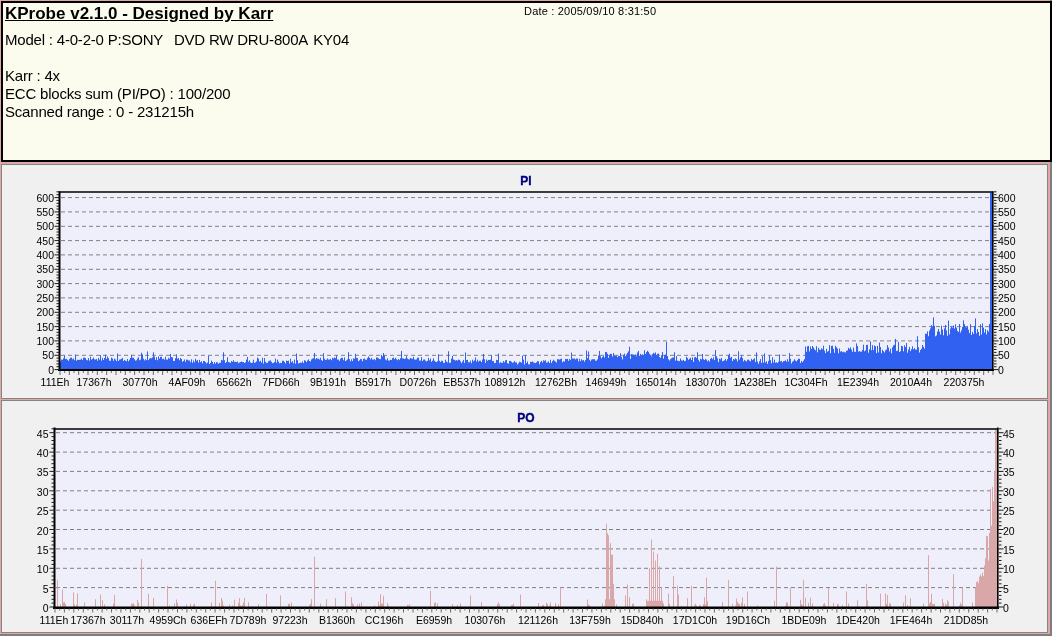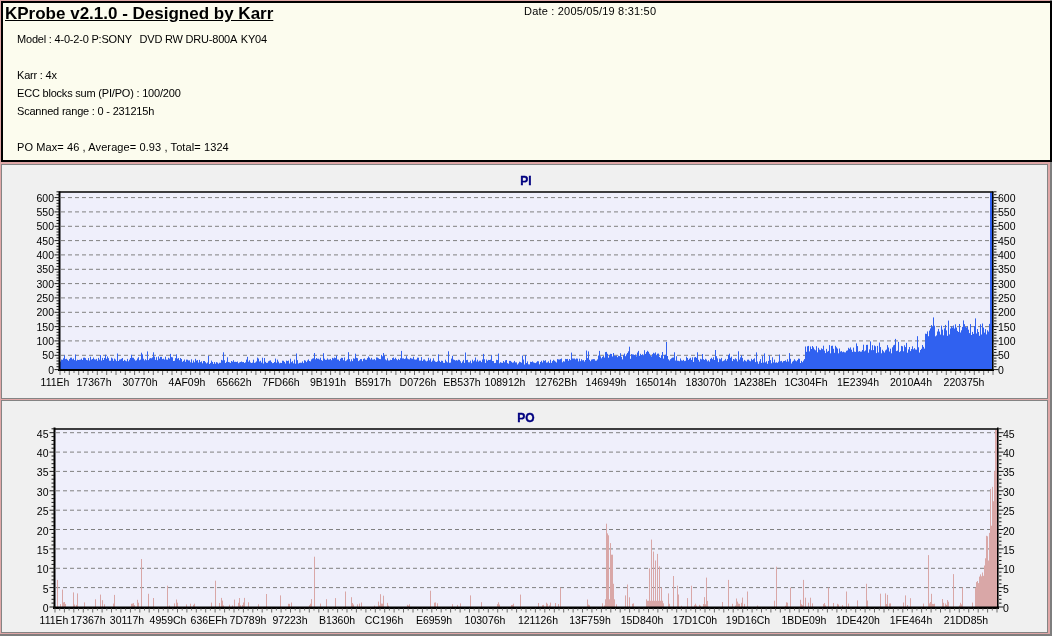--- a/index.html
+++ b/index.html
@@ -1,31 +1,30 @@
 <!DOCTYPE html>
 <html><head><meta charset="utf-8"><style>
 html,body{margin:0;padding:0}
 body{width:1052px;height:636px;background:#E0A7A7;font-family:"Liberation Sans",sans-serif;position:relative;overflow:hidden}
 #info{position:absolute;left:1px;top:1px;width:1047px;height:157px;background:#FCFCEE;border:2px solid #000;z-index:3}
-#info .ln{position:absolute;left:14px;font-size:11px;color:#000;white-space:pre;letter-spacing:-0.2px;line-height:13px}
+#info .ln{position:absolute;left:2px;font-size:15px;color:#000;white-space:pre;letter-spacing:-0.2px;line-height:13px}
 #title{position:absolute;left:2px;top:1px;font-size:17px;font-weight:bold;text-decoration:underline;letter-spacing:0px}
 #date{position:absolute;left:521px;top:2px;font-size:11px;letter-spacing:0.2px}
 #bottombar{position:absolute;left:0;top:634px;width:1052px;height:2px;background:#7E7E7E}
 #rightbar{position:absolute;left:1050px;top:0;width:2px;height:636px;background:#7E7E7E}
 svg{position:absolute;left:0;top:0}
 </style></head>
 <body>
 <div id="info">
 <div id="title">KProbe v2.1.0 - Designed by Karr</div>
-<div id="date">Date : 2005/05/19 8:31:50</div>
+<div id="date">Date : 2005/09/10 8:31:50</div>
 <div class="ln" style="top:30px">Model : 4-0-2-0 P:SONY&nbsp;&nbsp; DVD RW DRU-800A&nbsp; KY04</div>
 <div class="ln" style="top:66px">Karr : 4x</div>
 <div class="ln" style="top:84px">ECC blocks sum (PI/PO) : 100/200</div>
 <div class="ln" style="top:102px">Scanned range : 0 - 231215h</div>
-<div class="ln" style="top:138px;letter-spacing:0.1px">PO Max= 46 , Average= 0.93 , Total= 1324</div>
 </div>
 <svg width="1052" height="636" viewBox="0 0 1052 636">
 <rect x="1.5" y="164.5" width="1046" height="234" fill="#F0F0F0" stroke="#848484" stroke-width="1"></rect>
 <text x="526" y="184.5" font-size="12" font-weight="bold" fill="#000080" stroke="#000080" stroke-width="0.35" text-anchor="middle">PI</text>
 <rect x="60" y="192" width="933" height="178" fill="#EFEFFB"></rect>
 <path d="M61 355.3H992M61 340.9H992M61 326.6H992M61 312.3H992M61 297.9H992M61 283.6H992M61 269.3H992M61 254.9H992M61 240.6H992M61 226.3H992M61 211.9H992M61 197.6H992" stroke="#808080" stroke-width="1" stroke-dasharray="4 3" fill="none"></path>
 <path d="M60.5 369.6V361.5M61.5 369.6V359.6M62.5 369.6V359.8M63.5 369.6V358.3M64.5 369.6V355.4M65.5 369.6V359.1M66.5 369.6V358.8M67.5 369.6V359.8M68.5 369.6V360.8M69.5 369.6V359.1M70.5 369.6V357.7M71.5 369.6V357.6M72.5 369.6V359.3M73.5 369.6V358.5M74.5 369.6V360.1M75.5 369.6V354.5M76.5 369.6V360.7M77.5 369.6V359.7M78.5 369.6V360.0M79.5 369.6V359.8M80.5 369.6V359.7M81.5 369.6V358.7M82.5 369.6V360.0M83.5 369.6V357.7M84.5 369.6V357.6M85.5 369.6V358.2M86.5 369.6V359.9M87.5 369.6V360.3M88.5 369.6V358.1M89.5 369.6V360.6M90.5 369.6V356.7M91.5 369.6V359.6M92.5 369.6V359.0M93.5 369.6V357.6M94.5 369.6V359.3M95.5 369.6V359.6M96.5 369.6V358.9M97.5 369.6V360.7M98.5 369.6V357.9M99.5 369.6V359.6M100.5 369.6V355.1M101.5 369.6V360.6M102.5 369.6V357.9M103.5 369.6V360.0M104.5 369.6V358.0M105.5 369.6V354.7M106.5 369.6V358.8M107.5 369.6V356.5M108.5 369.6V358.2M109.5 369.6V360.7M110.5 369.6V360.7M111.5 369.6V357.6M112.5 369.6V358.5M113.5 369.6V360.8M114.5 369.6V358.6M115.5 369.6V359.5M116.5 369.6V361.1M117.5 369.6V353.5M118.5 369.6V361.0M119.5 369.6V359.6M120.5 369.6V359.4M121.5 369.6V358.8M122.5 369.6V358.0M123.5 369.6V361.0M124.5 369.6V359.9M125.5 369.6V360.7M126.5 369.6V361.3M127.5 369.6V358.9M128.5 369.6V361.3M129.5 369.6V359.7M130.5 369.6V358.0M131.5 369.6V354.8M132.5 369.6V357.7M133.5 369.6V357.8M134.5 369.6V359.3M135.5 369.6V360.6M136.5 369.6V360.3M137.5 369.6V358.5M138.5 369.6V357.2M139.5 369.6V360.2M140.5 369.6V359.6M141.5 369.6V352.7M142.5 369.6V354.4M143.5 369.6V358.7M144.5 369.6V360.4M145.5 369.6V359.2M146.5 369.6V360.2M147.5 369.6V351.4M148.5 369.6V360.1M149.5 369.6V358.6M150.5 369.6V358.1M151.5 369.6V358.3M152.5 369.6V357.4M153.5 369.6V352.3M154.5 369.6V356.6M155.5 369.6V359.9M156.5 369.6V357.2M157.5 369.6V360.2M158.5 369.6V356.5M159.5 369.6V358.7M160.5 369.6V356.9M161.5 369.6V356.9M162.5 369.6V359.1M163.5 369.6V358.7M164.5 369.6V359.6M165.5 369.6V356.7M166.5 369.6V359.5M167.5 369.6V359.7M168.5 369.6V357.8M169.5 369.6V358.7M170.5 369.6V353.9M171.5 369.6V357.1M172.5 369.6V357.4M173.5 369.6V361.0M174.5 369.6V360.8M175.5 369.6V358.2M176.5 369.6V354.4M177.5 369.6V358.7M178.5 369.6V358.1M179.5 369.6V360.2M180.5 369.6V358.0M181.5 369.6V359.0M182.5 369.6V361.8M183.5 369.6V360.9M184.5 369.6V359.5M185.5 369.6V361.8M186.5 369.6V359.6M187.5 369.6V359.7M188.5 369.6V360.5M189.5 369.6V360.4M190.5 369.6V362.3M191.5 369.6V359.3M192.5 369.6V362.8M193.5 369.6V360.5M194.5 369.6V362.3M195.5 369.6V358.8M196.5 369.6V360.6M197.5 369.6V360.1M198.5 369.6V362.6M199.5 369.6V359.9M200.5 369.6V362.1M201.5 369.6V361.3M202.5 369.6V363.3M203.5 369.6V361.0M204.5 369.6V361.0M205.5 369.6V362.2M206.5 369.6V363.4M207.5 369.6V362.5M208.5 369.6V355.9M209.5 369.6V364.0M210.5 369.6V362.9M211.5 369.6V360.6M212.5 369.6V362.0M213.5 369.6V363.9M214.5 369.6V362.0M215.5 369.6V363.7M216.5 369.6V362.1M217.5 369.6V362.6M218.5 369.6V363.7M219.5 369.6V362.7M220.5 369.6V362.8M221.5 369.6V359.9M222.5 369.6V360.4M223.5 369.6V352.3M224.5 369.6V360.2M225.5 369.6V363.0M226.5 369.6V361.8M227.5 369.6V357.3M228.5 369.6V362.0M229.5 369.6V362.3M230.5 369.6V362.9M231.5 369.6V361.0M232.5 369.6V361.7M233.5 369.6V360.2M234.5 369.6V361.9M235.5 369.6V361.8M236.5 369.6V362.0M237.5 369.6V361.5M238.5 369.6V363.2M239.5 369.6V362.4M240.5 369.6V362.0M241.5 369.6V361.5M242.5 369.6V362.1M243.5 369.6V362.0M244.5 369.6V363.0M245.5 369.6V362.3M246.5 369.6V359.6M247.5 369.6V356.9M248.5 369.6V361.7M249.5 369.6V360.3M250.5 369.6V362.4M251.5 369.6V363.0M252.5 369.6V362.6M253.5 369.6V359.7M254.5 369.6V362.9M255.5 369.6V362.4M256.5 369.6V361.4M257.5 369.6V357.6M258.5 369.6V358.6M259.5 369.6V361.5M260.5 369.6V360.8M261.5 369.6V362.6M262.5 369.6V357.7M263.5 369.6V363.5M264.5 369.6V358.0M265.5 369.6V361.8M266.5 369.6V362.9M267.5 369.6V362.8M268.5 369.6V361.3M269.5 369.6V360.7M270.5 369.6V360.4M271.5 369.6V361.9M272.5 369.6V363.2M273.5 369.6V363.0M274.5 369.6V362.0M275.5 369.6V358.6M276.5 369.6V362.7M277.5 369.6V359.6M278.5 369.6V361.6M279.5 369.6V363.3M280.5 369.6V362.8M281.5 369.6V363.0M282.5 369.6V360.7M283.5 369.6V360.8M284.5 369.6V361.9M285.5 369.6V363.5M286.5 369.6V360.6M287.5 369.6V361.0M288.5 369.6V360.6M289.5 369.6V363.5M290.5 369.6V358.7M291.5 369.6V362.2M292.5 369.6V361.2M293.5 369.6V363.3M294.5 369.6V359.6M295.5 369.6V363.7M296.5 369.6V353.5M297.5 369.6V360.2M298.5 369.6V363.5M299.5 369.6V362.9M300.5 369.6V362.7M301.5 369.6V362.8M302.5 369.6V361.4M303.5 369.6V363.1M304.5 369.6V360.2M305.5 369.6V360.7M306.5 369.6V362.1M307.5 369.6V360.5M308.5 369.6V359.4M309.5 369.6V361.0M310.5 369.6V361.4M311.5 369.6V359.4M312.5 369.6V358.6M313.5 369.6V358.3M314.5 369.6V353.0M315.5 369.6V359.3M316.5 369.6V358.0M317.5 369.6V358.8M318.5 369.6V358.7M319.5 369.6V359.5M320.5 369.6V357.7M321.5 369.6V360.1M322.5 369.6V360.8M323.5 369.6V353.2M324.5 369.6V358.7M325.5 369.6V359.9M326.5 369.6V359.8M327.5 369.6V358.4M328.5 369.6V359.6M329.5 369.6V359.5M330.5 369.6V358.9M331.5 369.6V360.2M332.5 369.6V357.9M333.5 369.6V358.5M334.5 369.6V357.5M335.5 369.6V358.1M336.5 369.6V355.5M337.5 369.6V359.5M338.5 369.6V359.6M339.5 369.6V360.9M340.5 369.6V358.8M341.5 369.6V357.8M342.5 369.6V357.9M343.5 369.6V360.2M344.5 369.6V357.4M345.5 369.6V361.1M346.5 369.6V360.4M347.5 369.6V359.4M348.5 369.6V352.2M349.5 369.6V359.1M350.5 369.6V361.4M351.5 369.6V359.3M352.5 369.6V361.1M353.5 369.6V358.3M354.5 369.6V358.8M355.5 369.6V353.7M356.5 369.6V357.8M357.5 369.6V358.2M358.5 369.6V361.1M359.5 369.6V360.3M360.5 369.6V359.1M361.5 369.6V359.1M362.5 369.6V361.2M363.5 369.6V358.9M364.5 369.6V358.4M365.5 369.6V359.7M366.5 369.6V359.8M367.5 369.6V358.1M368.5 369.6V356.5M369.5 369.6V357.7M370.5 369.6V359.4M371.5 369.6V357.9M372.5 369.6V359.6M373.5 369.6V359.6M374.5 369.6V359.1M375.5 369.6V360.2M376.5 369.6V357.4M377.5 369.6V357.6M378.5 369.6V358.3M379.5 369.6V359.0M380.5 369.6V359.2M381.5 369.6V354.9M382.5 369.6V356.3M383.5 369.6V353.0M384.5 369.6V355.5M385.5 369.6V359.4M386.5 369.6V360.3M387.5 369.6V358.3M388.5 369.6V360.5M389.5 369.6V360.5M390.5 369.6V359.8M391.5 369.6V360.0M392.5 369.6V358.1M393.5 369.6V357.5M394.5 369.6V359.1M395.5 369.6V357.8M396.5 369.6V359.2M397.5 369.6V360.2M398.5 369.6V358.9M399.5 369.6V359.9M400.5 369.6V358.2M401.5 369.6V350.9M402.5 369.6V358.4M403.5 369.6V358.4M404.5 369.6V359.0M405.5 369.6V358.5M406.5 369.6V356.2M407.5 369.6V358.5M408.5 369.6V359.2M409.5 369.6V359.4M410.5 369.6V357.9M411.5 369.6V358.5M412.5 369.6V358.8M413.5 369.6V356.8M414.5 369.6V359.4M415.5 369.6V359.7M416.5 369.6V359.4M417.5 369.6V357.7M418.5 369.6V357.7M419.5 369.6V360.6M420.5 369.6V360.5M421.5 369.6V357.1M422.5 369.6V361.0M423.5 369.6V359.6M424.5 369.6V359.4M425.5 369.6V360.6M426.5 369.6V361.4M427.5 369.6V360.8M428.5 369.6V357.8M429.5 369.6V360.3M430.5 369.6V358.6M431.5 369.6V361.8M432.5 369.6V360.6M433.5 369.6V358.3M434.5 369.6V360.7M435.5 369.6V361.7M436.5 369.6V362.0M437.5 369.6V361.3M438.5 369.6V354.3M439.5 369.6V360.8M440.5 369.6V362.0M441.5 369.6V360.7M442.5 369.6V360.9M443.5 369.6V362.8M444.5 369.6V362.9M445.5 369.6V359.7M446.5 369.6V361.4M447.5 369.6V362.4M448.5 369.6V351.3M449.5 369.6V362.8M450.5 369.6V362.6M451.5 369.6V358.6M452.5 369.6V355.8M453.5 369.6V359.5M454.5 369.6V359.9M455.5 369.6V360.6M456.5 369.6V360.1M457.5 369.6V360.6M458.5 369.6V359.7M459.5 369.6V359.9M460.5 369.6V361.3M461.5 369.6V363.1M462.5 369.6V361.5M463.5 369.6V359.9M464.5 369.6V362.9M465.5 369.6V352.5M466.5 369.6V360.1M467.5 369.6V359.8M468.5 369.6V362.3M469.5 369.6V362.3M470.5 369.6V360.7M471.5 369.6V363.2M472.5 369.6V359.7M473.5 369.6V361.3M474.5 369.6V360.3M475.5 369.6V357.5M476.5 369.6V361.5M477.5 369.6V359.7M478.5 369.6V361.6M479.5 369.6V360.7M480.5 369.6V360.7M481.5 369.6V362.1M482.5 369.6V359.5M483.5 369.6V353.9M484.5 369.6V359.2M485.5 369.6V362.9M486.5 369.6V359.5M487.5 369.6V360.8M488.5 369.6V359.9M489.5 369.6V360.0M490.5 369.6V359.6M491.5 369.6V355.3M492.5 369.6V361.0M493.5 369.6V361.1M494.5 369.6V363.1M495.5 369.6V362.9M496.5 369.6V359.8M497.5 369.6V360.1M498.5 369.6V353.6M499.5 369.6V363.3M500.5 369.6V362.2M501.5 369.6V362.7M502.5 369.6V362.9M503.5 369.6V361.0M504.5 369.6V362.3M505.5 369.6V360.3M506.5 369.6V360.0M507.5 369.6V363.1M508.5 369.6V363.7M509.5 369.6V360.9M510.5 369.6V360.9M511.5 369.6V361.8M512.5 369.6V362.7M513.5 369.6V362.4M514.5 369.6V360.9M515.5 369.6V362.4M516.5 369.6V362.4M517.5 369.6V364.5M518.5 369.6V363.3M519.5 369.6V361.7M520.5 369.6V362.1M521.5 369.6V362.7M522.5 369.6V355.6M523.5 369.6V359.6M524.5 369.6V364.5M525.5 369.6V355.1M526.5 369.6V363.0M527.5 369.6V361.4M528.5 369.6V364.3M529.5 369.6V364.4M530.5 369.6V361.8M531.5 369.6V362.0M532.5 369.6V361.4M533.5 369.6V362.4M534.5 369.6V362.8M535.5 369.6V363.1M536.5 369.6V362.3M537.5 369.6V361.2M538.5 369.6V361.3M539.5 369.6V364.3M540.5 369.6V362.0M541.5 369.6V360.8M542.5 369.6V362.5M543.5 369.6V360.3M544.5 369.6V360.8M545.5 369.6V360.2M546.5 369.6V362.6M547.5 369.6V362.4M548.5 369.6V361.3M549.5 369.6V363.0M550.5 369.6V359.7M551.5 369.6V362.9M552.5 369.6V361.1M553.5 369.6V359.8M554.5 369.6V360.7M555.5 369.6V361.6M556.5 369.6V362.5M557.5 369.6V359.1M558.5 369.6V359.4M559.5 369.6V359.5M560.5 369.6V359.1M561.5 369.6V358.5M562.5 369.6V362.3M563.5 369.6V361.2M564.5 369.6V361.6M565.5 369.6V358.9M566.5 369.6V359.1M567.5 369.6V358.9M568.5 369.6V360.8M569.5 369.6V359.0M570.5 369.6V360.1M571.5 369.6V352.6M572.5 369.6V358.5M573.5 369.6V358.6M574.5 369.6V358.5M575.5 369.6V359.4M576.5 369.6V358.5M577.5 369.6V358.7M578.5 369.6V361.4M579.5 369.6V358.7M580.5 369.6V361.2M581.5 369.6V359.2M582.5 369.6V360.4M583.5 369.6V360.1M584.5 369.6V361.6M585.5 369.6V360.0M586.5 369.6V350.5M587.5 369.6V358.1M588.5 369.6V351.4M589.5 369.6V359.8M590.5 369.6V361.2M591.5 369.6V359.6M592.5 369.6V359.3M593.5 369.6V359.1M594.5 369.6V359.2M595.5 369.6V360.7M596.5 369.6V360.6M597.5 369.6V359.4M598.5 369.6V355.5M599.5 369.6V350.9M600.5 369.6V356.3M601.5 369.6V358.3M602.5 369.6V356.9M603.5 369.6V356.0M604.5 369.6V357.6M605.5 369.6V352.1M606.5 369.6V351.9M607.5 369.6V353.8M608.5 369.6V357.7M609.5 369.6V354.9M610.5 369.6V353.8M611.5 369.6V354.0M612.5 369.6V356.5M613.5 369.6V353.0M614.5 369.6V355.8M615.5 369.6V355.9M616.5 369.6V355.6M617.5 369.6V357.2M618.5 369.6V355.7M619.5 369.6V356.1M620.5 369.6V353.2M621.5 369.6V356.8M622.5 369.6V359.4M623.5 369.6V355.2M624.5 369.6V353.6M625.5 369.6V356.2M626.5 369.6V354.4M627.5 369.6V352.9M628.5 369.6V351.3M629.5 369.6V346.7M630.5 369.6V358.8M631.5 369.6V354.1M632.5 369.6V354.4M633.5 369.6V354.5M634.5 369.6V355.0M635.5 369.6V354.6M636.5 369.6V356.3M637.5 369.6V352.5M638.5 369.6V350.9M639.5 369.6V355.8M640.5 369.6V353.8M641.5 369.6V355.0M642.5 369.6V354.3M643.5 369.6V355.4M644.5 369.6V350.2M645.5 369.6V353.9M646.5 369.6V352.1M647.5 369.6V350.8M648.5 369.6V351.8M649.5 369.6V353.7M650.5 369.6V355.5M651.5 369.6V356.4M652.5 369.6V354.2M653.5 369.6V352.8M654.5 369.6V353.5M655.5 369.6V352.4M656.5 369.6V355.3M657.5 369.6V353.7M658.5 369.6V353.6M659.5 369.6V356.9M660.5 369.6V357.9M661.5 369.6V355.2M662.5 369.6V352.0M663.5 369.6V358.6M664.5 369.6V355.0M665.5 369.6V354.7M666.5 369.6V342.0M667.5 369.6V356.0M668.5 369.6V359.3M669.5 369.6V360.5M670.5 369.6V359.2M671.5 369.6V358.3M672.5 369.6V357.6M673.5 369.6V357.5M674.5 369.6V352.3M675.5 369.6V360.5M676.5 369.6V356.2M677.5 369.6V360.7M678.5 369.6V360.8M679.5 369.6V361.2M680.5 369.6V358.5M681.5 369.6V360.4M682.5 369.6V360.7M683.5 369.6V359.9M684.5 369.6V361.1M685.5 369.6V360.8M686.5 369.6V356.7M687.5 369.6V358.0M688.5 369.6V359.9M689.5 369.6V358.7M690.5 369.6V357.8M691.5 369.6V359.9M692.5 369.6V357.3M693.5 369.6V361.9M694.5 369.6V357.4M695.5 369.6V357.0M696.5 369.6V357.9M697.5 369.6V352.3M698.5 369.6V359.8M699.5 369.6V361.6M700.5 369.6V358.8M701.5 369.6V359.4M702.5 369.6V354.0M703.5 369.6V359.2M704.5 369.6V360.0M705.5 369.6V358.8M706.5 369.6V359.6M707.5 369.6V361.3M708.5 369.6V360.3M709.5 369.6V361.6M710.5 369.6V358.9M711.5 369.6V357.8M712.5 369.6V359.2M713.5 369.6V357.3M714.5 369.6V360.0M715.5 369.6V350.0M716.5 369.6V356.2M717.5 369.6V358.4M718.5 369.6V362.1M719.5 369.6V358.6M720.5 369.6V359.3M721.5 369.6V357.9M722.5 369.6V361.3M723.5 369.6V360.8M724.5 369.6V360.3M725.5 369.6V358.9M726.5 369.6V360.7M727.5 369.6V359.1M728.5 369.6V355.0M729.5 369.6V353.7M730.5 369.6V357.8M731.5 369.6V356.7M732.5 369.6V361.1M733.5 369.6V359.0M734.5 369.6V359.6M735.5 369.6V358.3M736.5 369.6V359.2M737.5 369.6V361.4M738.5 369.6V351.3M739.5 369.6V359.6M740.5 369.6V357.4M741.5 369.6V355.4M742.5 369.6V357.9M743.5 369.6V361.4M744.5 369.6V359.9M745.5 369.6V360.8M746.5 369.6V361.5M747.5 369.6V359.7M748.5 369.6V359.6M749.5 369.6V360.7M750.5 369.6V361.3M751.5 369.6V358.8M752.5 369.6V360.1M753.5 369.6V359.2M754.5 369.6V358.3M755.5 369.6V362.1M756.5 369.6V352.4M757.5 369.6V361.5M758.5 369.6V363.8M759.5 369.6V361.3M760.5 369.6V359.1M761.5 369.6V362.9M762.5 369.6V356.1M763.5 369.6V362.6M764.5 369.6V353.4M765.5 369.6V362.4M766.5 369.6V361.3M767.5 369.6V363.8M768.5 369.6V360.9M769.5 369.6V355.5M770.5 369.6V360.1M771.5 369.6V363.3M772.5 369.6V357.3M773.5 369.6V362.4M774.5 369.6V359.6M775.5 369.6V362.7M776.5 369.6V362.3M777.5 369.6V362.9M778.5 369.6V361.7M779.5 369.6V354.5M780.5 369.6V361.3M781.5 369.6V360.9M782.5 369.6V362.4M783.5 369.6V361.1M784.5 369.6V361.0M785.5 369.6V360.3M786.5 369.6V361.7M787.5 369.6V359.2M788.5 369.6V361.5M789.5 369.6V353.1M790.5 369.6V358.8M791.5 369.6V363.5M792.5 369.6V361.7M793.5 369.6V360.8M794.5 369.6V359.2M795.5 369.6V360.6M796.5 369.6V361.3M797.5 369.6V360.1M798.5 369.6V358.6M799.5 369.6V358.8M800.5 369.6V363.0M801.5 369.6V360.9M802.5 369.6V362.2M803.5 369.6V360.6M804.5 369.6V359.1M805.5 369.6V346.5M806.5 369.6V351.8M807.5 369.6V346.3M808.5 369.6V345.9M809.5 369.6V351.4M810.5 369.6V346.5M811.5 369.6V349.0M812.5 369.6V346.0M813.5 369.6V347.4M814.5 369.6V349.4M815.5 369.6V350.3M816.5 369.6V346.2M817.5 369.6V352.3M818.5 369.6V347.8M819.5 369.6V349.6M820.5 369.6V350.1M821.5 369.6V348.4M822.5 369.6V349.2M823.5 369.6V345.7M824.5 369.6V350.6M825.5 369.6V353.1M826.5 369.6V348.9M827.5 369.6V351.7M828.5 369.6V350.9M829.5 369.6V345.1M830.5 369.6V353.3M831.5 369.6V345.9M832.5 369.6V345.7M833.5 369.6V348.8M834.5 369.6V352.8M835.5 369.6V345.8M836.5 369.6V347.3M837.5 369.6V348.6M838.5 369.6V353.3M839.5 369.6V348.5M840.5 369.6V351.6M841.5 369.6V351.1M842.5 369.6V352.2M843.5 369.6V351.7M844.5 369.6V352.3M845.5 369.6V352.4M846.5 369.6V350.8M847.5 369.6V350.4M848.5 369.6V347.8M849.5 369.6V348.8M850.5 369.6V347.4M851.5 369.6V349.7M852.5 369.6V351.9M853.5 369.6V347.6M854.5 369.6V351.6M855.5 369.6V351.9M856.5 369.6V343.4M857.5 369.6V346.1M858.5 369.6V351.6M859.5 369.6V351.1M860.5 369.6V351.7M861.5 369.6V351.6M862.5 369.6V350.0M863.5 369.6V344.7M864.5 369.6V351.3M865.5 369.6V350.4M866.5 369.6V344.9M867.5 369.6V344.8M868.5 369.6V352.7M869.5 369.6V349.4M870.5 369.6V341.4M871.5 369.6V350.2M872.5 369.6V345.2M873.5 369.6V350.1M874.5 369.6V345.5M875.5 369.6V346.3M876.5 369.6V353.1M877.5 369.6V345.9M878.5 369.6V352.4M879.5 369.6V342.6M880.5 369.6V347.1M881.5 369.6V353.3M882.5 369.6V349.8M883.5 369.6V351.2M884.5 369.6V352.5M885.5 369.6V350.4M886.5 369.6V349.5M887.5 369.6V345.1M888.5 369.6V347.5M889.5 369.6V351.5M890.5 369.6V348.7M891.5 369.6V353.3M892.5 369.6V347.3M893.5 369.6V345.4M894.5 369.6V344.8M895.5 369.6V338.9M896.5 369.6V351.1M897.5 369.6V350.6M898.5 369.6V341.9M899.5 369.6V352.1M900.5 369.6V351.2M901.5 369.6V345.9M902.5 369.6V346.3M903.5 369.6V351.3M904.5 369.6V345.3M905.5 369.6V347.1M906.5 369.6V342.9M907.5 369.6V352.7M908.5 369.6V349.4M909.5 369.6V347.0M910.5 369.6V351.1M911.5 369.6V349.1M912.5 369.6V346.3M913.5 369.6V349.3M914.5 369.6V348.1M915.5 369.6V349.5M916.5 369.6V349.7M917.5 369.6V336.2M918.5 369.6V347.3M919.5 369.6V352.5M920.5 369.6V350.0M921.5 369.6V348.8M922.5 369.6V345.0M923.5 369.6V346.8M924.5 369.6V348.6M925.5 369.6V333.7M926.5 369.6V333.9M927.5 369.6V331.4M928.5 369.6V336.2M929.5 369.6V330.6M930.5 369.6V328.4M931.5 369.6V325.1M932.5 369.6V326.8M933.5 369.6V317.4M934.5 369.6V325.7M935.5 369.6V336.3M936.5 369.6V335.4M937.5 369.6V331.5M938.5 369.6V328.9M939.5 369.6V331.6M940.5 369.6V334.6M941.5 369.6V325.7M942.5 369.6V329.7M943.5 369.6V335.3M944.5 369.6V328.4M945.5 369.6V324.9M946.5 369.6V330.4M947.5 369.6V335.8M948.5 369.6V320.6M949.5 369.6V334.4M950.5 369.6V328.5M951.5 369.6V326.3M952.5 369.6V327.6M953.5 369.6V325.5M954.5 369.6V328.6M955.5 369.6V324.3M956.5 369.6V327.6M957.5 369.6V330.9M958.5 369.6V332.0M959.5 369.6V324.0M960.5 369.6V332.5M961.5 369.6V330.3M962.5 369.6V326.9M963.5 369.6V320.4M964.5 369.6V324.2M965.5 369.6V327.0M966.5 369.6V327.4M967.5 369.6V326.4M968.5 369.6V329.7M969.5 369.6V333.1M970.5 369.6V324.1M971.5 369.6V335.0M972.5 369.6V331.9M973.5 369.6V333.9M974.5 369.6V326.0M975.5 369.6V318.4M976.5 369.6V333.5M977.5 369.6V329.0M978.5 369.6V332.0M979.5 369.6V335.8M980.5 369.6V324.3M981.5 369.6V334.5M982.5 369.6V323.5M983.5 369.6V327.6M984.5 369.6V332.6M985.5 369.6V329.1M986.5 369.6V334.4M987.5 369.6V330.3M988.5 369.6V331.6M989.5 369.6V323.9M990.5 369.6V192.5M991.5 369.6V192.5" stroke="#3061F0" stroke-width="1" fill="none"></path>
 <path d="M59 192H993.5" stroke="#000000" stroke-width="1.6" fill="none"></path>
 <path d="M59.5 191.5V371" stroke="#000000" stroke-width="2" fill="none"></path>
 <path d="M58 370H994" stroke="#000000" stroke-width="2.2" fill="none"></path>

